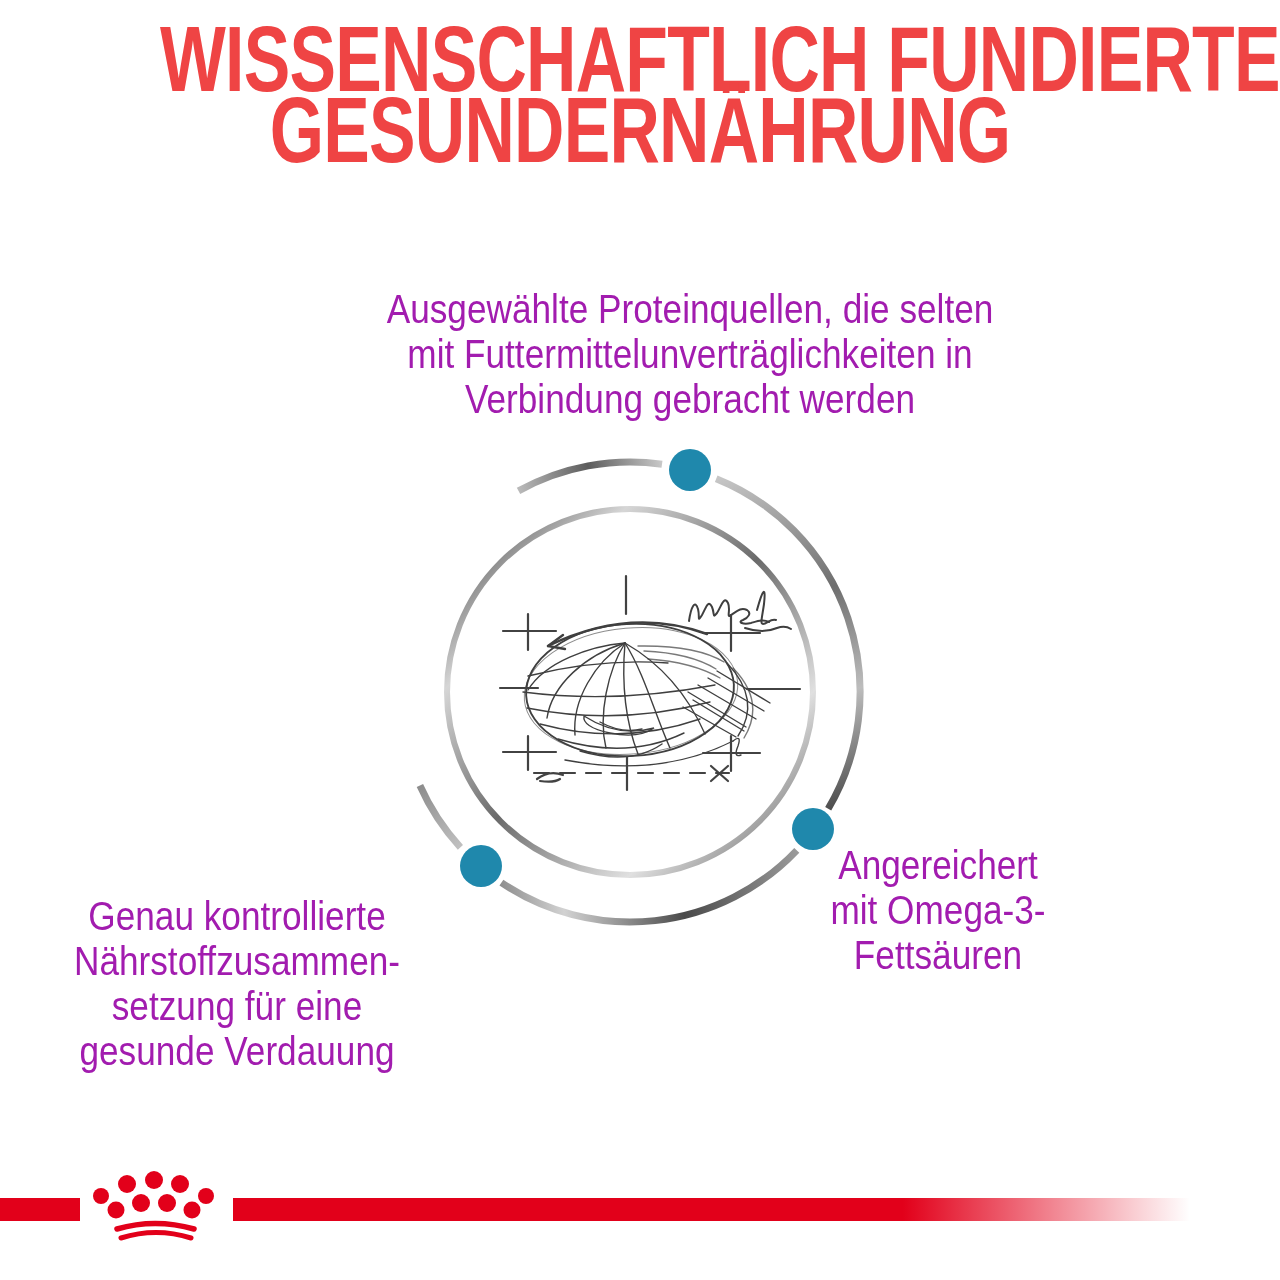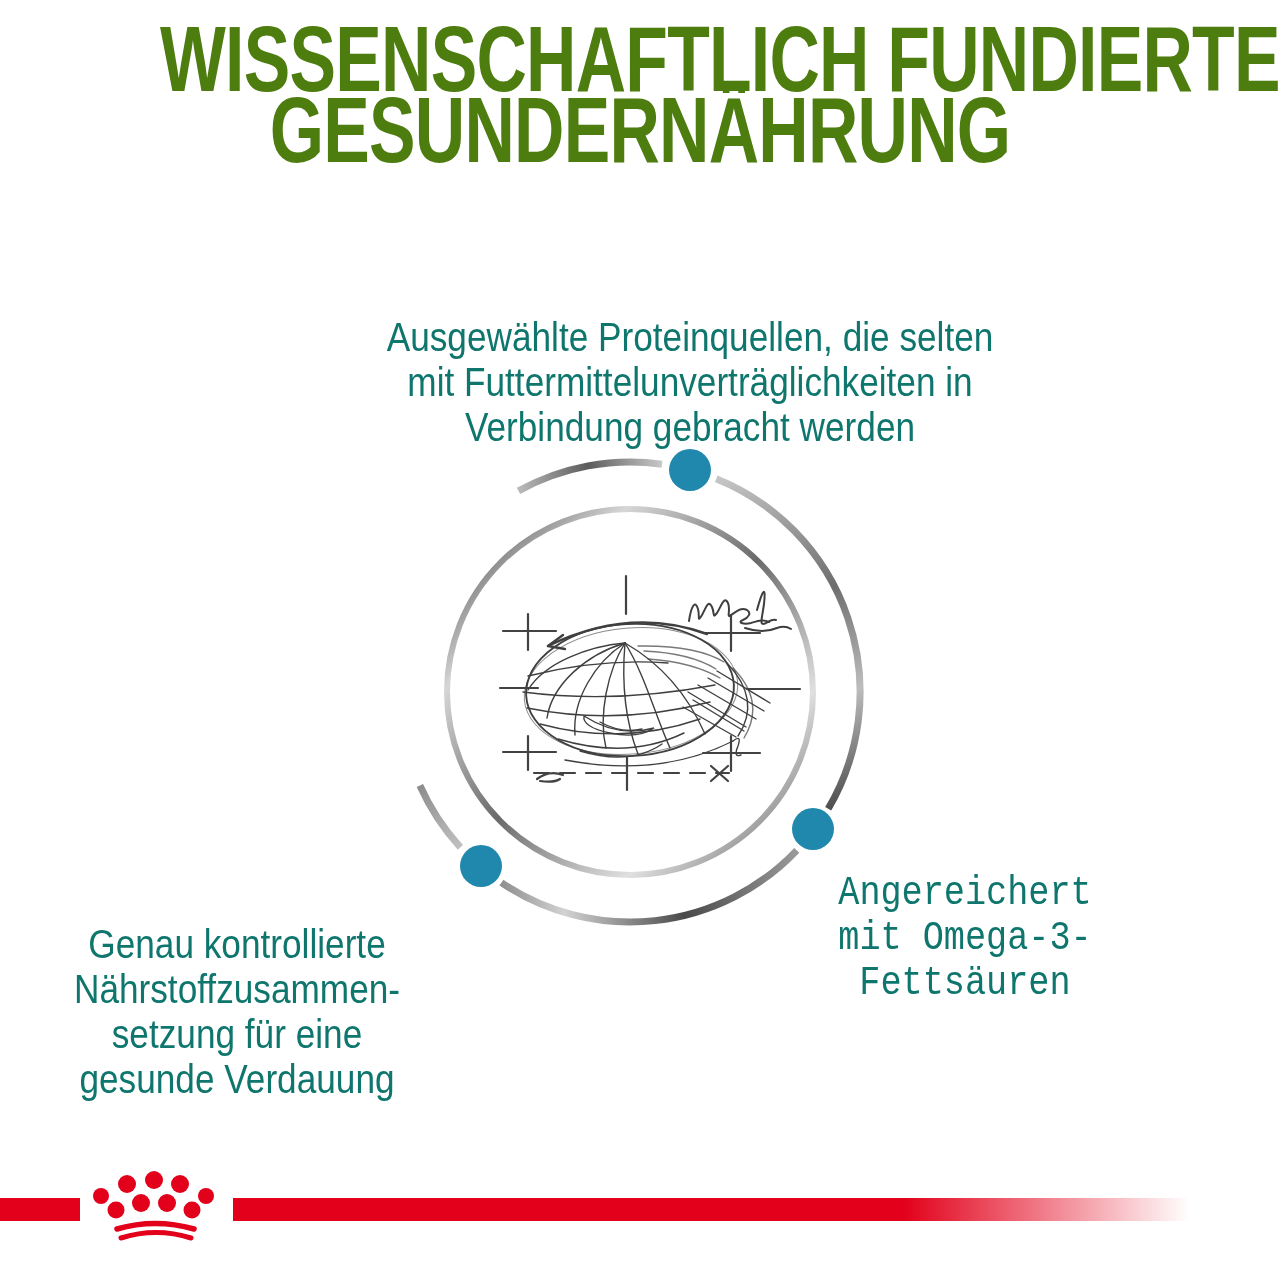--- a/index.html
+++ b/index.html
@@ -6,34 +6,33 @@
   body{
     width:1280px;height:1280px;position:relative;overflow:hidden;
     background:#ffffff;
     font-family:"Liberation Sans", sans-serif;
     color:#1d1d1b;
   }
   .abs{position:absolute;}
   
   .headline{
     left:0;right:0;top:24px;text-align:center;
-    color:#4d7c0f;font-weight:700;font-size:93px;line-height:71px;
+    color:#ef4444;font-weight:700;font-size:93px;line-height:71px;
     letter-spacing:-1px;white-space:nowrap;
   }
   .squeeze-hl{display:block;transform:scaleX(0.75);transform-origin:50% 0;}
   
   .callout{
-    font-size:40px;line-height:45px;text-align:center;color:#0f766e;
+    font-size:40px;line-height:45px;text-align:center;color:#a21caf;
     letter-spacing:0;
-    margin-top:28px;
   }
   .squeeze{display:block;transform:scaleX(0.88);transform-origin:50% 0;}
   .callout-top{top:287px;left:340px;width:700px;}
   .callout-left{top:894px;left:37px;width:400px;}
-  .callout-right{top:843px;left:765px;width:400px;font-family:Liberation Mono, monospace;}
+  .callout-right{top:843px;left:738px;width:400px;}
   
   .diagram-svg{left:0;top:0;width:1280px;height:1280px;}
   
   .band-left{
     left:0;top:1198px;width:80px;height:23px;background:#e2001a;
   }
   .band-right{
     left:233px;top:1198px;width:957px;height:23px;
     background:linear-gradient(to right,#e2001a 0%,#e2001a 70%,rgba(226,0,26,0) 100%);
   }

